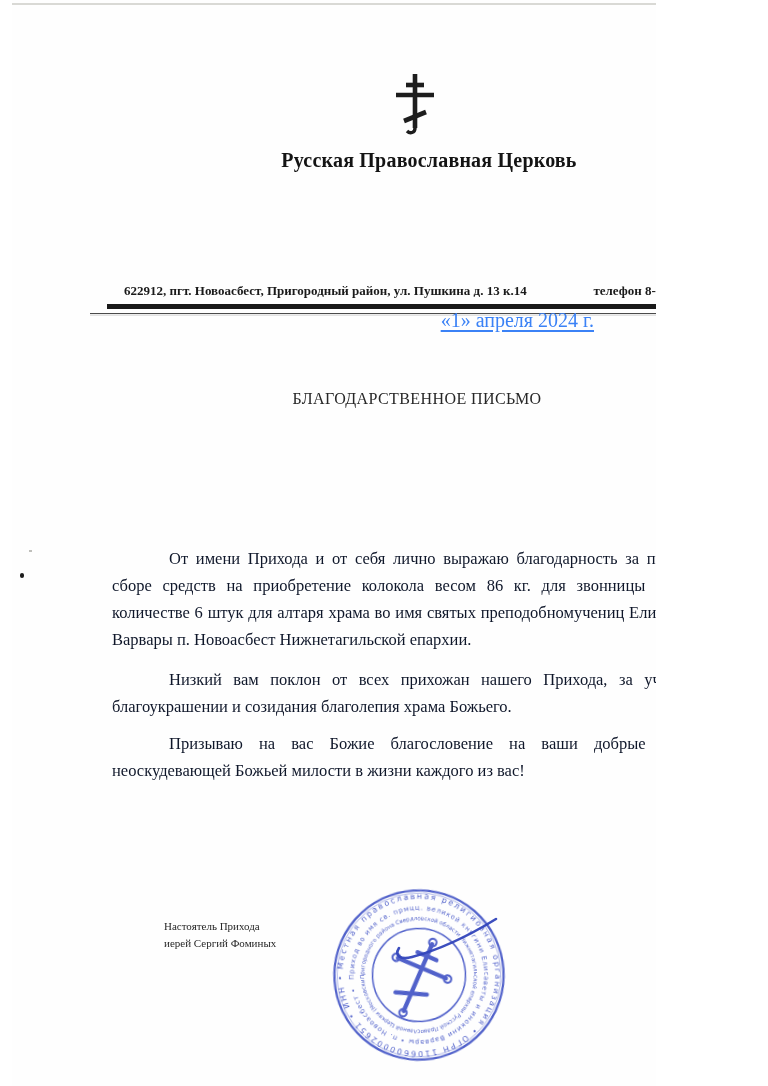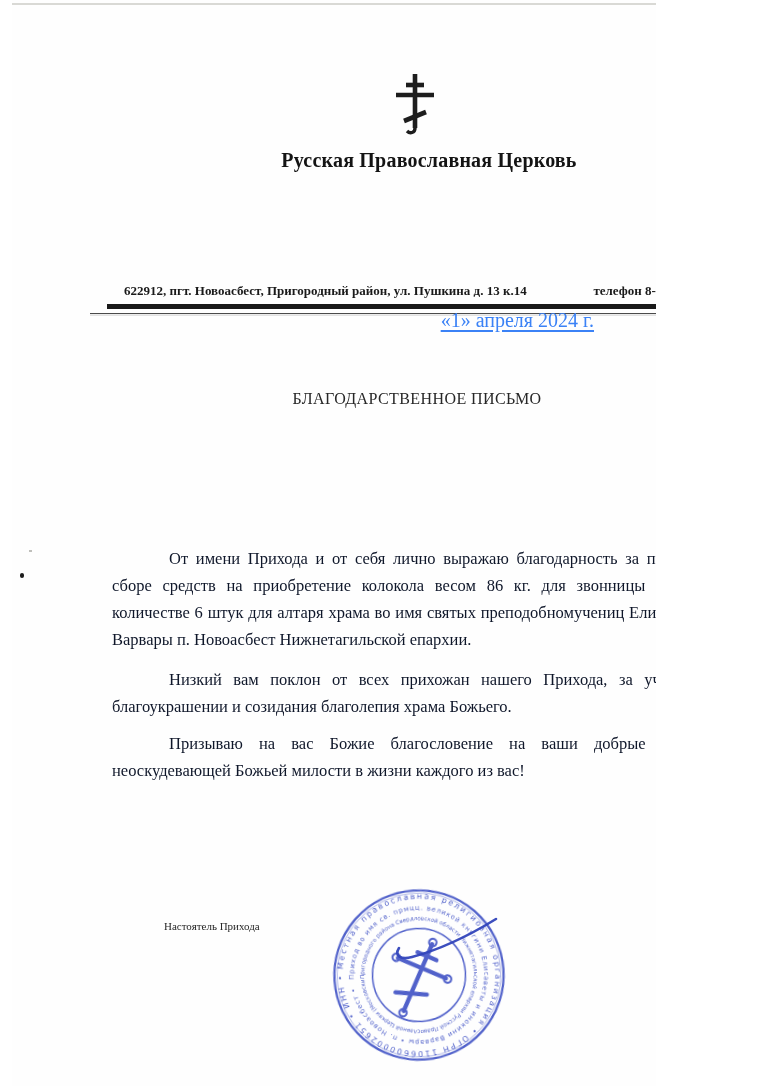--- a/index.html
+++ b/index.html
@@ -103,20 +103,21 @@
 
   <h1 class="letter-title">БЛАГОДАРСТВЕННОЕ ПИСЬМО</h1>
 
 
   <p class="para para-1">От имени Прихода и от себя лично выражаю благодарность за помощь в сборе средств на приобретение колокола весом 86 кг. для звонницы и бра в количестве 6 штук для алтаря храма во имя святых преподобномучениц Елисаветы и Варвары п. Новоасбест Нижнетагильской епархии.</p>
   <p class="para para-3">Призываю на вас Божие благословение на ваши добрые дела и неоскудевающей Божьей милости в жизни каждого из вас!</p>
   <p class="para para-2">Низкий вам поклон от всех прихожан нашего Прихода, за участие в благоукрашении и созидания благолепия храма Божьего.</p>
 
   <div class="sig-block">
     <div>Настоятель Прихода</div>
+    <div>иерей Сергий Фоминых</div>
   </div>
 
   <div class="stamp">
     <svg width="186" height="186" viewBox="0 0 200 200">
       <defs>
         <path id="ringOuterPath" d="M 18 100 a 82 82 0 1 1 164 0 a 82 82 0 1 1 -164 0"></path>
         <path id="ringMiddlePath" d="M 30 100 a 70 70 0 1 1 140 0 a 70 70 0 1 1 -140 0"></path>
         <path id="ringInnerPath" d="M 41 100 a 59 59 0 1 1 118 0 a 59 59 0 1 1 -118 0"></path>
       </defs>
       <g stroke="#3f51c5" fill="none">

